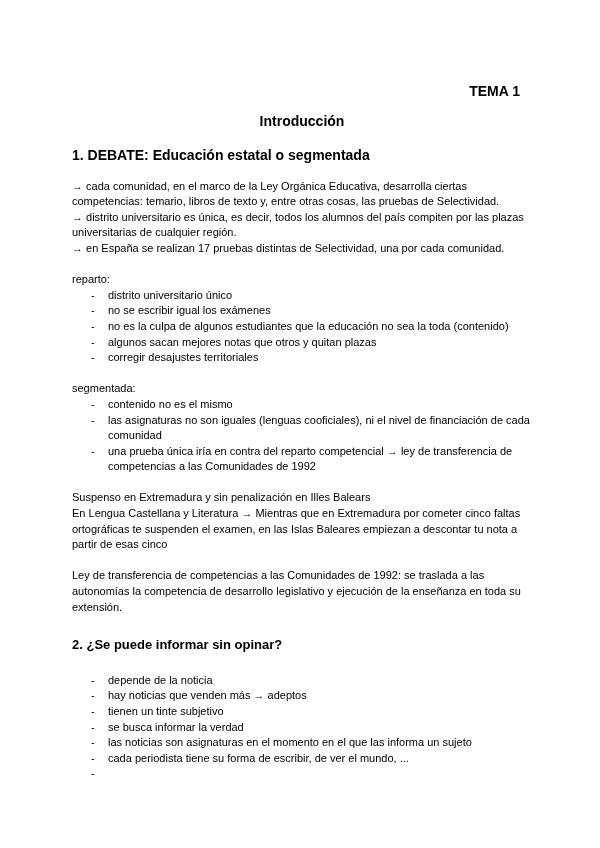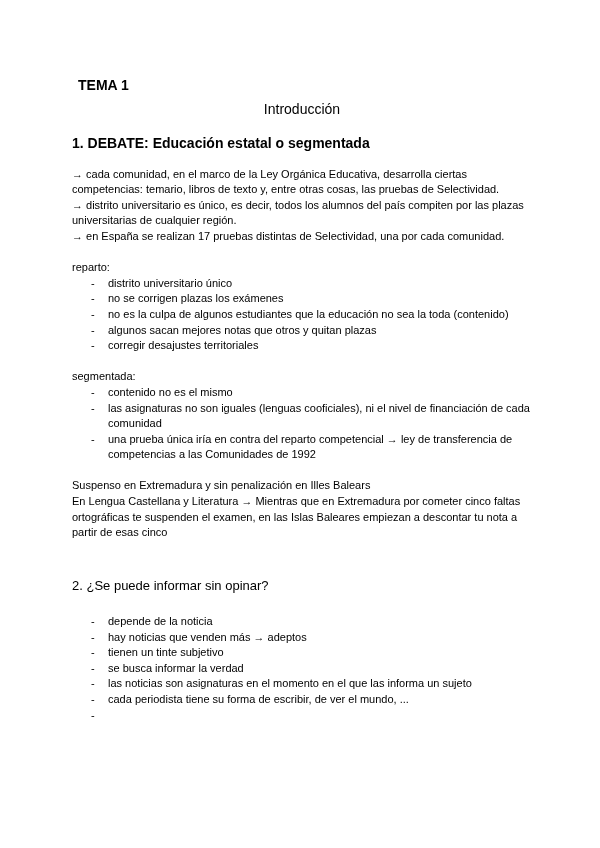--- a/index.html
+++ b/index.html
@@ -1,64 +1,65 @@
 <!DOCTYPE html>
 <html><head>
   <meta charset="utf-8">
   <style>
     html, body { margin: 0; padding: 0; background: #ffffff; }
     body { width: 600px; height: 848px; position: relative; overflow: hidden;
       font-family: "Liberation Sans", sans-serif; color: #000; }
     .page { position: absolute; left: 72px; top: 70px; width: 460px; font-size: 11px; line-height: 15.6px; }
-    .title { text-align: left; font-weight: bold; font-size: 14px; line-height: 18px; margin: 6px; }
-    .subtitle { text-align: center; font-size: 14px; line-height: 18px; margin: 0 0 18px 0; }
+    .title { text-align: right; font-weight: bold; font-size: 14px; line-height: 18px; margin: 12px; }
+    .subtitle { text-align: center; font-size: 14px; line-height: 18px; margin: 0 0 18px 0; font-weight: bold; }
     .h1 { font-weight: bold; font-size: 14px; margin: 0 0 15px 0; }
-    .h1b { font-weight: normal; font-size: 13px; margin: 22px 0 20px 0; }
+    .h1b { font-weight: bold; font-size: 13px; margin: 22px 0 20px 0; }
     p { margin: 0; }
     .gap { height: 15.6px; }
     ul { list-style: none; margin: 0; padding: 0; }
     li { position: relative; padding-left: 36px; }
     li .dash { position: absolute; left: 19px; top: 0; }
   </style>
 </head>
 <body>
 
 <div class="page">
   <p class="title">TEMA 1</p>
   <p class="subtitle">Introducción</p>
 
   <p class="h1">1. DEBATE: Educación estatal o segmentada</p>
 
   <p>→ cada comunidad, en el marco de la Ley Orgánica Educativa, desarrolla ciertas competencias: temario, libros de texto y, entre otras cosas, las pruebas de Selectividad.</p>
-  <p>→ distrito universitario es único, es decir, todos los alumnos del país compiten por las plazas universitarias de cualquier región.</p>
+  <p>→ distrito universitario es única, es decir, todos los alumnos del país compiten por las plazas universitarias de cualquier región.</p>
   <p>→ en España se realizan 17 pruebas distintas de Selectividad, una por cada comunidad.</p>
   <div class="gap"></div>
 
   <p>reparto:</p>
   <ul>
     <li><span class="dash">-</span><span>distrito universitario único</span></li>
-    <li><span class="dash">-</span><span>no se corrigen plazas los exámenes</span></li>
+    <li><span class="dash">-</span><span>no se escribir igual los exámenes</span></li>
     <li><span class="dash">-</span><span>no es la culpa de algunos estudiantes que la educación no sea la toda (contenido)</span></li>
     <li><span class="dash">-</span><span>algunos sacan mejores notas que otros y quitan plazas</span></li>
     <li><span class="dash">-</span><span>corregir desajustes territoriales</span></li>
   </ul>
   <div class="gap"></div>
 
   <p>segmentada:</p>
   <ul>
     <li><span class="dash">-</span><span>contenido no es el mismo</span></li>
     <li><span class="dash">-</span><span>las asignaturas no son iguales (lenguas cooficiales), ni el nivel de financiación de cada comunidad</span></li>
     <li><span class="dash">-</span><span>una prueba única iría en contra del reparto competencial → ley de transferencia de competencias a las Comunidades de 1992</span></li>
   </ul>
   <div class="gap"></div>
 
   <p>Suspenso en Extremadura y sin penalización en Illes Balears</p>
   <p>En Lengua Castellana y Literatura → Mientras que en Extremadura por cometer cinco faltas ortográficas te suspenden el examen, en las Islas Baleares empiezan a descontar tu nota a partir de esas cinco</p>
   <div class="gap"></div>
 
+  <p>Ley de transferencia de competencias a las Comunidades de 1992: se traslada a las autonomías la competencia de desarrollo legislativo y ejecución de la enseñanza en toda su extensión.</p>
 
   <p class="h1b">2. ¿Se puede informar sin opinar?</p>
 
   <ul>
     <li><span class="dash">-</span><span>depende de la noticia</span></li>
     <li><span class="dash">-</span><span>hay noticias que venden más → adeptos</span></li>
     <li><span class="dash">-</span><span>tienen un tinte subjetivo</span></li>
     <li><span class="dash">-</span><span>se busca informar la verdad</span></li>
     <li><span class="dash">-</span><span>las noticias son asignaturas en el momento en el que las informa un sujeto</span></li>
     <li><span class="dash">-</span><span>cada periodista tiene su forma de escribir, de ver el mundo, ...</span></li>

